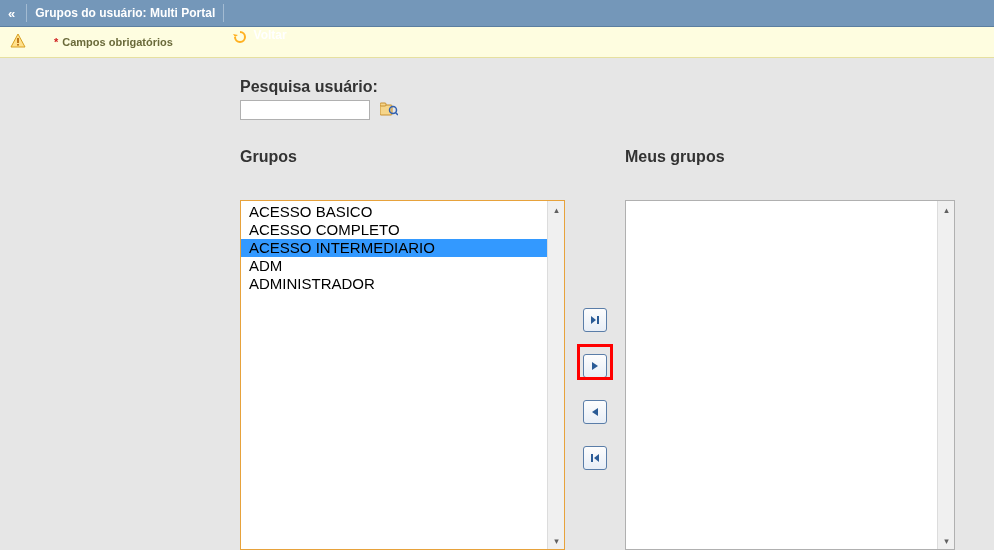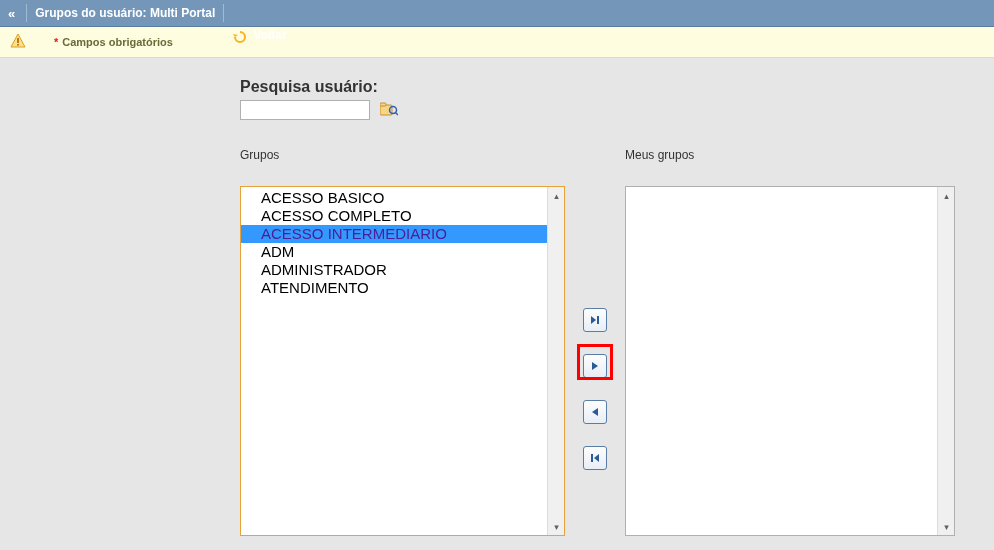--- a/index.html
+++ b/index.html
@@ -86,53 +86,53 @@
   }
   .lists-row {
     display: flex;
     align-items: flex-start;
   }
   .list-col {
     display: flex;
     flex-direction: column;
   }
   .list-label {
-    font-weight: normal;
+    font-weight: bold;
     color: #333;
-    font-size: 12px;
-    margin-bottom: 24px;
+    font-size: 16px;
+    margin-bottom: 34px;
   }
   .list-wrap {
     position: relative;
     border: 1px solid #e7a23b;
     background: #fff;
     width: 325px;
     height: 350px;
     display: flex;
   }
   .list-wrap.right {
     border: 1px solid #b0b0b0;
     width: 330px;
   }
   .list-inner {
     flex: 1;
     overflow-y: auto;
     padding: 2px 0;
   }
   .list-item {
-    padding: 0 20px;
+    padding: 0 8px;
     font-size: 15px;
     font-family: Arial, sans-serif;
     line-height: 18px;
     cursor: pointer;
     color: #000;
   }
   .list-item.selected {
     background: #3399ff;
-    color: #4c1d95;
+    color: #000000;
   }
   .scroll-track {
     width: 17px;
     background: #f0f0f0;
     border-left: 1px solid #dcdcdc;
     position: relative;
   }
   .scroll-arrow {
     position: absolute;
     left: 0;
@@ -224,21 +224,20 @@
 
     <div class="list-col">
       <div class="list-label">Grupos</div>
       <div class="list-wrap">
         <div class="list-inner" id="left-list">
             <div class="list-item">ACESSO BASICO</div>
             <div class="list-item">ACESSO COMPLETO</div>
             <div class="list-item selected">ACESSO INTERMEDIARIO</div>
             <div class="list-item">ADM</div>
             <div class="list-item">ADMINISTRADOR</div>
-            <div class="list-item">ATENDIMENTO</div>
           </div>
         <div class="scroll-track">
           <div class="scroll-arrow up">▴</div>
           <div class="scroll-arrow down">▾</div>
         </div>
       </div>
     </div>
 
     <div class="btn-col" style="position:relative;">
       <div class="shuttle-btn">

